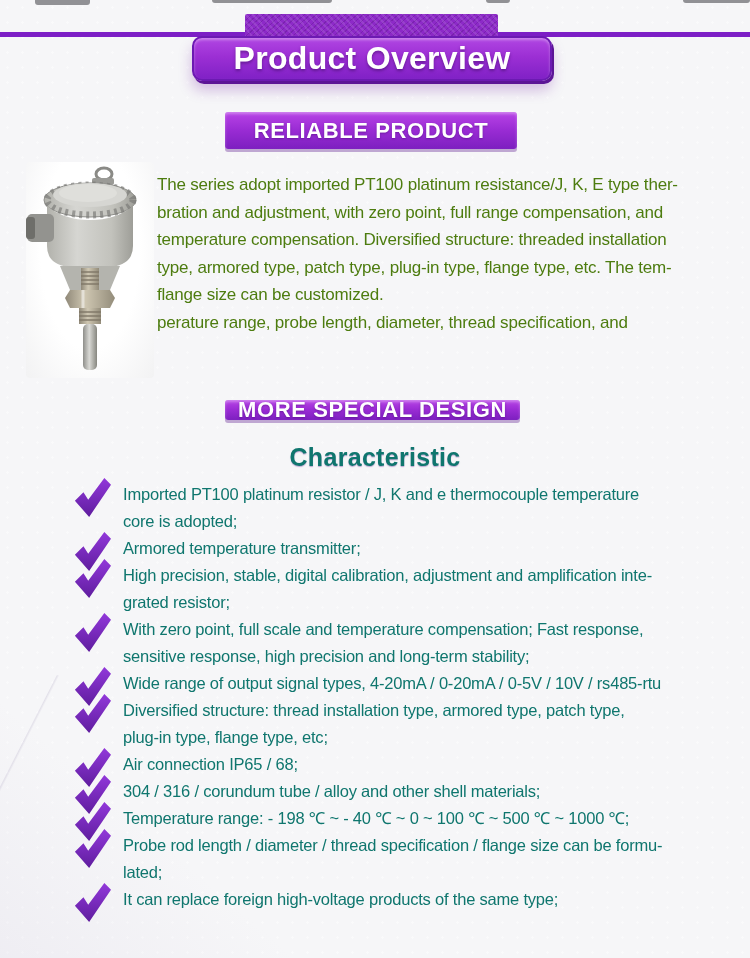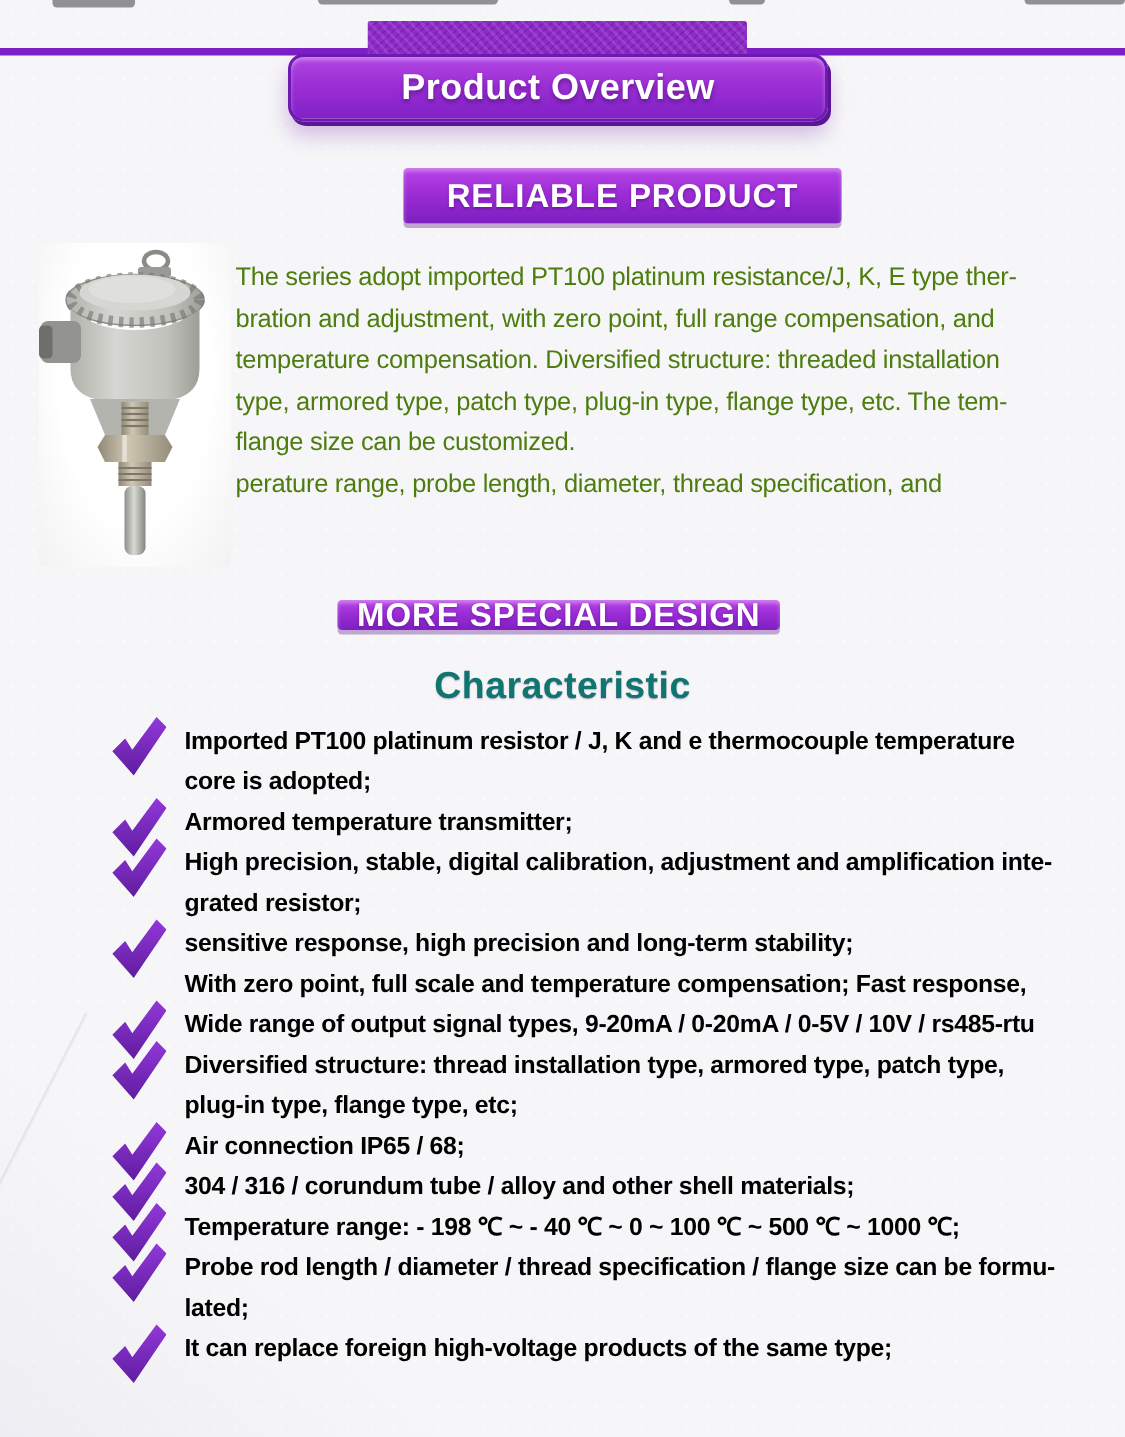--- a/index.html
+++ b/index.html
@@ -46,36 +46,36 @@
   .title-btn {
     position:absolute; left:192px; top:36px; width:360px; height:45px;
     border-radius:10px;
     background:linear-gradient(180deg,#b146e3 0%, #9c2fd4 45%, #8021c6 100%);
     border:2px solid #6c1ab2;
     box-shadow:2px 3px 0 #5c1596, 0 9px 14px rgba(110,30,160,0.28),
                inset 0 2px 3px rgba(255,255,255,0.35);
     display:flex; align-items:center; justify-content:center;
   }
   .title-btn span {
-    color:#ffffff; font-size:24px; font-weight:700; letter-spacing:.3px;
+    color:#ffffff; font-size:32px; font-weight:700; letter-spacing:.3px;
     text-shadow:0 2px 3px rgba(60,10,95,0.5);
   }
 
   
   .ribbon {
     position:absolute; border-radius:3px;
     background:linear-gradient(180deg,#b843e6 0%, #9a2cd4 48%, #7d1fc0 100%);
     box-shadow:0 3px 0 rgba(90,20,140,0.35), inset 0 2px 3px rgba(255,255,255,0.35);
     display:flex; align-items:center; justify-content:center;
   }
   .ribbon span {
     color:#ffffff; font-size:22px; font-weight:700; letter-spacing:.6px;
     text-shadow:0 1px 2px rgba(80,15,125,0.55);
   }
-  .ribbon-reliable { left:225px; top:112px; width:292px; height:37px;margin-left:44px; }
+  .ribbon-reliable { left:225px; top:112px; width:292px; height:37px; }
   .ribbon-design   { left:225px; top:400px; width:295px; height:20px; }
 
   
   .product-fig {
     position:absolute; left:26px; top:162px; width:128px; height:216px;
     background:radial-gradient(ellipse at 50% 40%, #ffffff 55%, #f2f2f3 100%);
     border-radius:4px;
   }
 
   
@@ -92,22 +92,22 @@
     text-shadow:0 1px 1px rgba(90,20,140,0.35);
     letter-spacing:.3px;
   }
 
   
   .checklist { position:absolute; left:123px; top:481px; width:600px; }
   .check-item { position:relative; }
   .check-icon { position:absolute; left:-50px; top:-6px; width:38px; height:44px; }
   .check-icon svg { width:38px; height:44px; display:block; }
   .cline {
-    height:27px; line-height:27px; font-size:16.5px; color:#000000;
-    letter-spacing:-0.2px; white-space:nowrap;font-weight:bold;
+    height:27px; line-height:27px; font-size:16.5px; color:#0f766e;
+    letter-spacing:-0.2px; white-space:nowrap;
   }
 </style>
 </head>
 <body>
 
 <div id="page">
 
   <div class="corner-sheen"></div>
 
   <div class="top-frag tf1"></div>
@@ -256,38 +256,38 @@
       <defs>
         <linearGradient id="gChk" x1="0" y1="0" x2="0" y2="1">
           <stop offset="0" stop-color="#9238da"></stop>
           <stop offset="1" stop-color="#5f1d9e"></stop>
         </linearGradient>
       </defs>
       <path d="M2 26 L11 17 L16 25 L33 2 L40 9 L17 43 Z" fill="url(#gChk)"></path>
     </svg>
   </span>
         <div class="check-text">
+          <div class="cline">With zero point, full scale and temperature compensation; Fast response,</div>
           <div class="cline">sensitive response, high precision and long-term stability;</div>
-          <div class="cline">With zero point, full scale and temperature compensation; Fast response,</div>
-        </div>
-      </div>
-      <div class="check-item">
-        <span class="check-icon">
-    <svg viewBox="0 0 40 44">
-      <defs>
-        <linearGradient id="gChk" x1="0" y1="0" x2="0" y2="1">
-          <stop offset="0" stop-color="#9238da"></stop>
-          <stop offset="1" stop-color="#5f1d9e"></stop>
-        </linearGradient>
-      </defs>
-      <path d="M2 26 L11 17 L16 25 L33 2 L40 9 L17 43 Z" fill="url(#gChk)"></path>
-    </svg>
-  </span>
-        <div class="check-text">
-          <div class="cline">Wide range of output signal types, 9-20mA / 0-20mA / 0-5V / 10V / rs485-rtu</div>
+        </div>
+      </div>
+      <div class="check-item">
+        <span class="check-icon">
+    <svg viewBox="0 0 40 44">
+      <defs>
+        <linearGradient id="gChk" x1="0" y1="0" x2="0" y2="1">
+          <stop offset="0" stop-color="#9238da"></stop>
+          <stop offset="1" stop-color="#5f1d9e"></stop>
+        </linearGradient>
+      </defs>
+      <path d="M2 26 L11 17 L16 25 L33 2 L40 9 L17 43 Z" fill="url(#gChk)"></path>
+    </svg>
+  </span>
+        <div class="check-text">
+          <div class="cline">Wide range of output signal types, 4-20mA / 0-20mA / 0-5V / 10V / rs485-rtu</div>
         </div>
       </div>
       <div class="check-item">
         <span class="check-icon">
     <svg viewBox="0 0 40 44">
       <defs>
         <linearGradient id="gChk" x1="0" y1="0" x2="0" y2="1">
           <stop offset="0" stop-color="#9238da"></stop>
           <stop offset="1" stop-color="#5f1d9e"></stop>
         </linearGradient>

